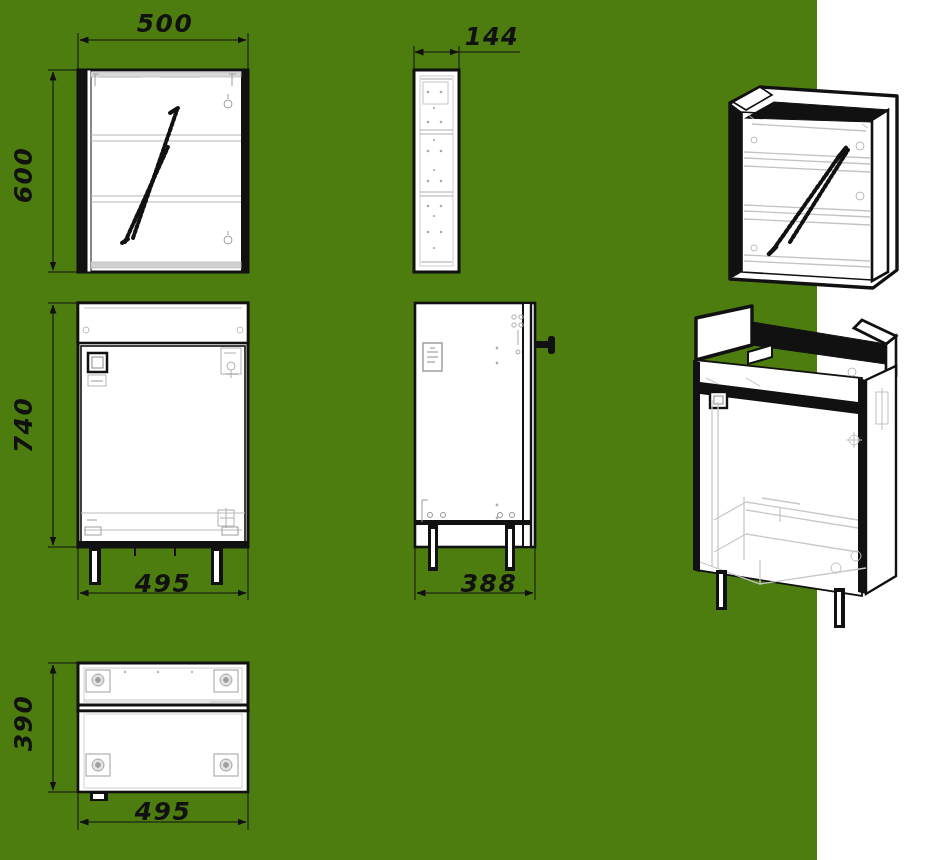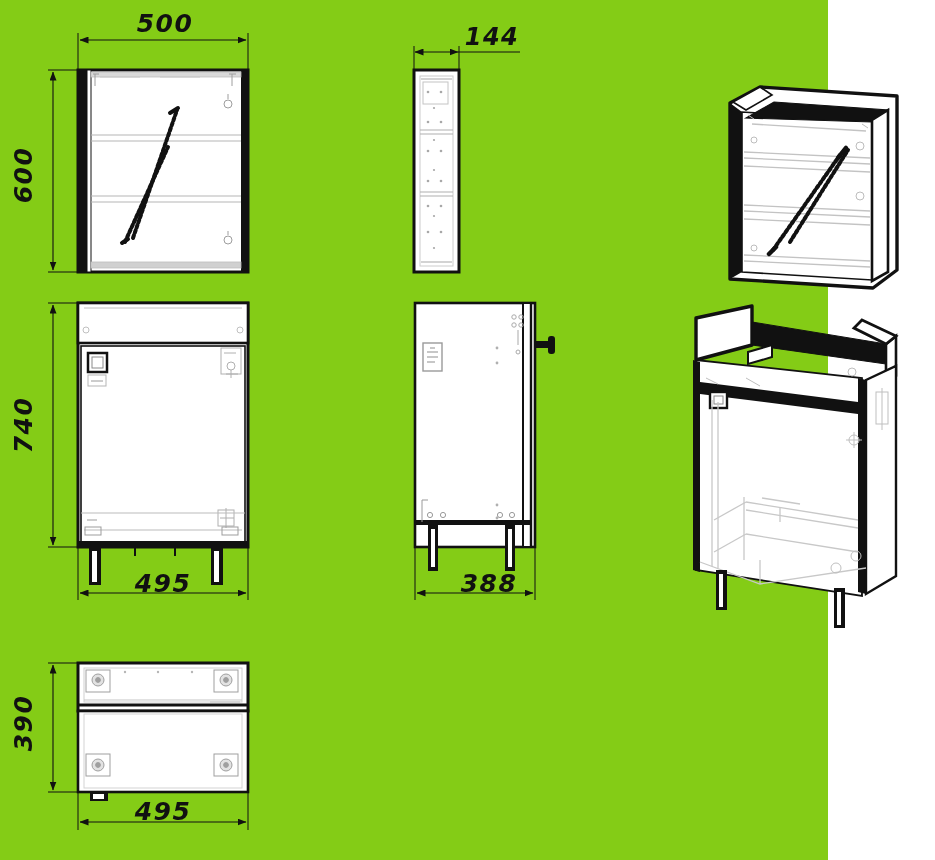--- a/index.html
+++ b/index.html
@@ -1,21 +1,21 @@
 <!DOCTYPE html>
 <html><head>
 <meta charset="utf-8">
 <style>
   html,body{margin:0;padding:0;background:#ffffff;}
   body{
     width:935px;height:860px;
     font-family:"DejaVu Sans","Liberation Sans",sans-serif;
     overflow:hidden;position:relative;
   }
-  #sheet{position:absolute;left:0;top:0;width:817px;height:860px;background:#84cc16;padding-left:11px;}
+  #sheet{position:absolute;left:0;top:0;width:817px;height:860px;background:#4d7c0f;}
   svg.drw{position:absolute;left:0;top:0;width:935px;height:860px;display:block;}
   .dimtext{
     font-family:"DejaVu Sans","Liberation Sans",sans-serif;
     font-style:italic;font-weight:700;
     fill:#111;letter-spacing:1.5px;
   }
 </style>
 </head>
 <body>
 

